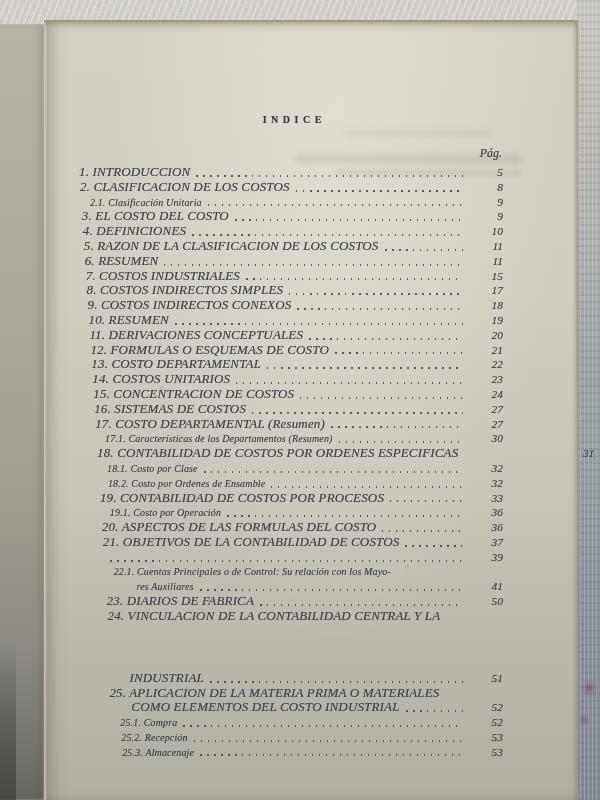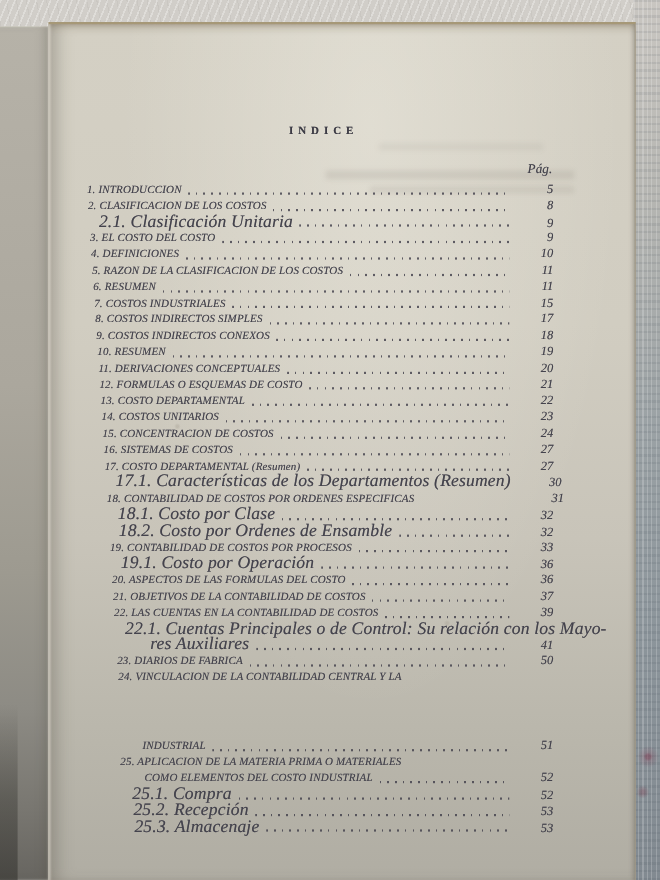--- a/index.html
+++ b/index.html
@@ -58,22 +58,22 @@
     position:absolute;left:80px;top:114px;width:424px;
     text-align:center;font-weight:bold;font-size:10px;letter-spacing:4.5px;text-indent:4.5px;
     color:#3c3b45;text-shadow:0 0 .5px rgba(60,58,68,.65);
   }
   .pag-label{
     position:absolute;left:79px;top:146px;width:424px;box-sizing:border-box;padding-right:1px;
     text-align:right;font-style:italic;font-size:12px;color:#44434d;text-shadow:0 0 .5px rgba(64,62,72,.55);
   }
   .toc-rows{position:absolute;left:79px;top:165px;width:424px;font-style:italic;color:#44434d;}
   .toc-row{display:flex;align-items:baseline;height:14.8px;line-height:14.8px;white-space:nowrap;}
-  .entry-text{font-size:10px;letter-spacing:.15px;text-shadow:0 0 .55px rgba(64,62,72,.55);}
-  .entry-text.sub{font-size:16px;}
+  .entry-text{font-size:13px;letter-spacing:.15px;text-shadow:0 0 .55px rgba(64,62,72,.55);}
+  .entry-text.sub{font-size:10px;}
   .dots{
     flex:1;height:2px;align-self:flex-end;margin:0 10px 3px 6px;min-width:0;
     background-image:repeating-linear-gradient(to right, rgba(62,60,72,.8) 0 1.5px, transparent 1.5px 7px);
   }
   .pnum{min-width:30px;text-align:right;font-size:11.4px;text-shadow:0 0 .55px rgba(64,62,72,.55);}
 </style>
 </head>
 <body>
 
 <div class="table-right"></div>
@@ -213,21 +213,20 @@
       <span class="entry-text">20. ASPECTOS DE LAS FORMULAS DEL COSTO</span>
       <span class="dots"></span>
       <span class="pnum">36</span>
     </div>
     <div class="toc-row" style="padding-left: 23.75px; justify-content: space-between;">
       <span class="entry-text">21. OBJETIVOS DE LA CONTABILIDAD DE COSTOS</span>
       <span class="dots"></span>
       <span class="pnum">37</span>
     </div>
     <div class="toc-row" style="padding-left: 24.7px;">
-      <span class="entry-text">22. LAS CUENTAS EN LA CONTABILIDAD DE COSTOS</span>
       <span class="dots"></span>
       <span class="pnum">39</span>
     </div>
     <div class="toc-row" style="padding-left: 34.65px;">
       <span class="entry-text sub">22.1. Cuentas Principales o de Control: Su relación con los Mayo-</span>
     </div>
     <div class="toc-row" style="padding-left: 57.6px;">
       <span class="entry-text sub">res Auxiliares</span>
       <span class="dots"></span>
       <span class="pnum">41</span>

